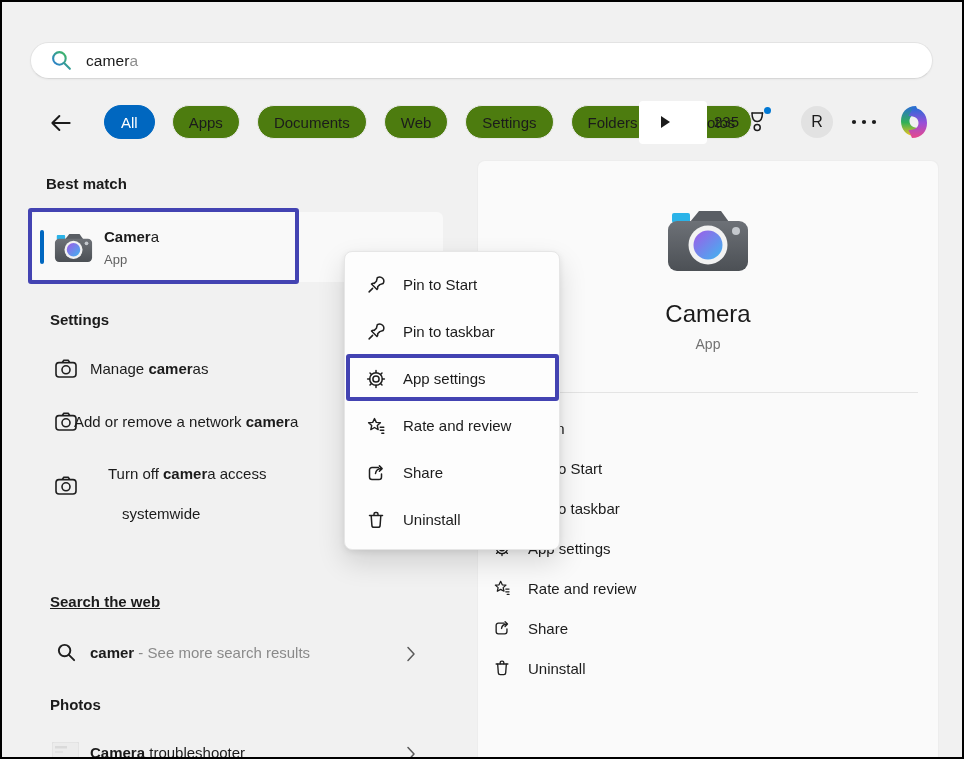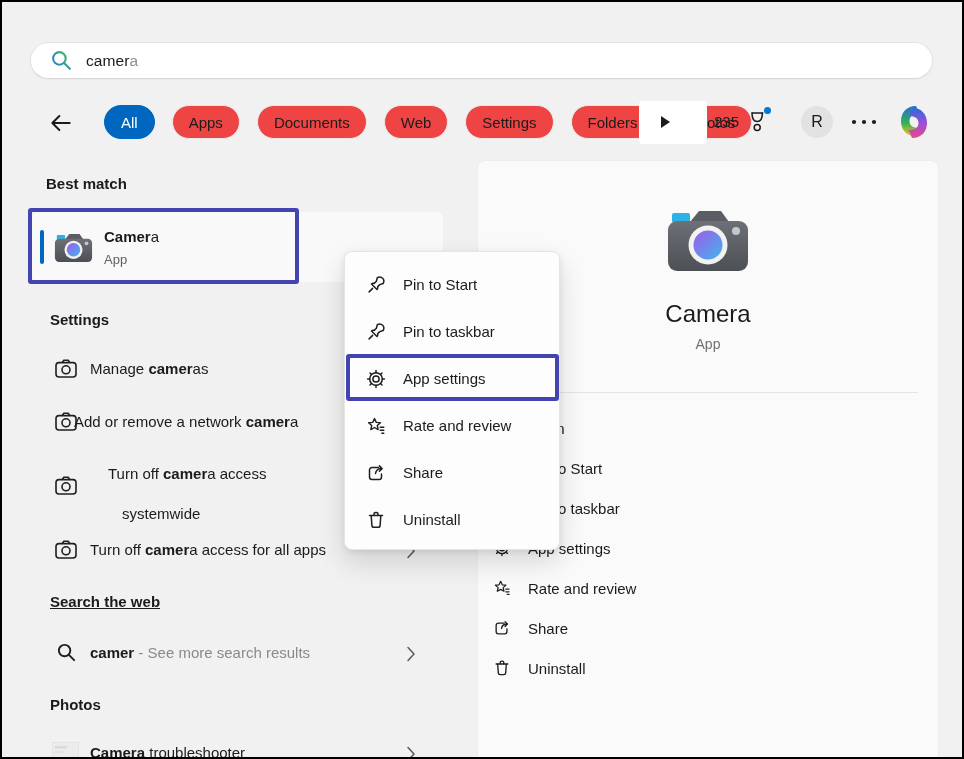--- a/index.html
+++ b/index.html
@@ -17,21 +17,21 @@
     box-shadow:0 1px 2px rgba(0,0,0,.04); z-index:2;
   }
   .searchbar .q{ font-size:15.5px; letter-spacing:.1px; }
   .searchbar .q .typed{ color:#1b1b1b; }
   .searchbar .q .sugg{ color:#8f8f8f; }
   
   .back-btn{ position:absolute; left:46px; top:108px; width:26px; height:26px; background:none; border:none; cursor:pointer; z-index:2;}
   .tabs{ position:absolute; left:102px; top:103px; display:flex; gap:17px; z-index:1; }
   .pill{
     height:34px; padding:0 16px; border-radius:17px; border:1px solid #e9e9e9;
-    background:#ef4444; font-size:15px; color:#1b1b1b; white-space:nowrap;
+    background:#4d7c0f; font-size:15px; color:#1b1b1b; white-space:nowrap;
     font-family:"Liberation Sans",sans-serif; display:flex; align-items:center; cursor:pointer;
   }
   .pill.selected{ background:#0067c0; border-color:#0067c0; color:#fff; }
   .tab-fade{ position:absolute; left:637px; top:99px; width:68px; height:43px; background:#fff; z-index:2; border-radius:4px; }
   .scroll-arrow{ position:absolute; left:655px; top:110px; width:20px; height:20px; background:none; border:none; cursor:pointer; z-index:3; }
   
   .rewards{ position:absolute; left:712px; top:107px; display:flex; align-items:center; gap:7px; background:none; border:none; cursor:pointer; z-index:2; }
   .rewards .count{ font-size:15px; color:#1b1b1b; }
   .avatar{ position:absolute; left:799px; top:104px; width:32px; height:32px; border-radius:50%;
     background:#e2e2e2; display:flex; align-items:center; justify-content:center;
@@ -342,33 +342,20 @@
   <div class="result-row" style="left:52px; top:462px; width:390px; height:48px;">
     <span class="ricon" style="top:11px;">
         <svg width="24" height="21">
           <use href="#cam-outline"></use>
         </svg>
       </span>
     <div class="rtext" style="position:absolute; left:54px; top:1px;"><span>Turn off </span><span class="b">camer</span><span>a access</span></div>
     <div class="rtext" style="position:absolute; left:36px; top:41px;margin-left:32px;">systemwide</div>
   </div>
 
-  <div class="result-row" style="left:52px; top:537px; width:390px; height:24px;">
-    <span class="ricon">
-        <svg width="24" height="21">
-          <use href="#cam-outline"></use>
-        </svg>
-      </span>
-    <div class="rtext" style="position:absolute; left:36px; top:2px;"><span>Turn off </span><span class="b">camer</span><span>a access for all apps</span></div>
-    <span class="chev" style="left:352px; top:4px;">
-        <svg width="10" height="16">
-          <use href="#chevR"></use>
-        </svg>
-      </span>
-  </div>
 
   <div class="sec-header" style="left:48px; top:591px;text-decoration:underline;">Search the web</div>
 
   <div class="result-row" style="left:54px; top:640px; width:388px; height:24px;">
     <span class="ricon">
         <svg width="21" height="21" stroke="#1f1f1f">
           <use href="#mag"></use>
         </svg>
       </span>
     <div class="rtext" style="position:absolute; left:34px; top:2px;"><span class="b">camer</span><span class="rgray"> - See more search results</span></div>

